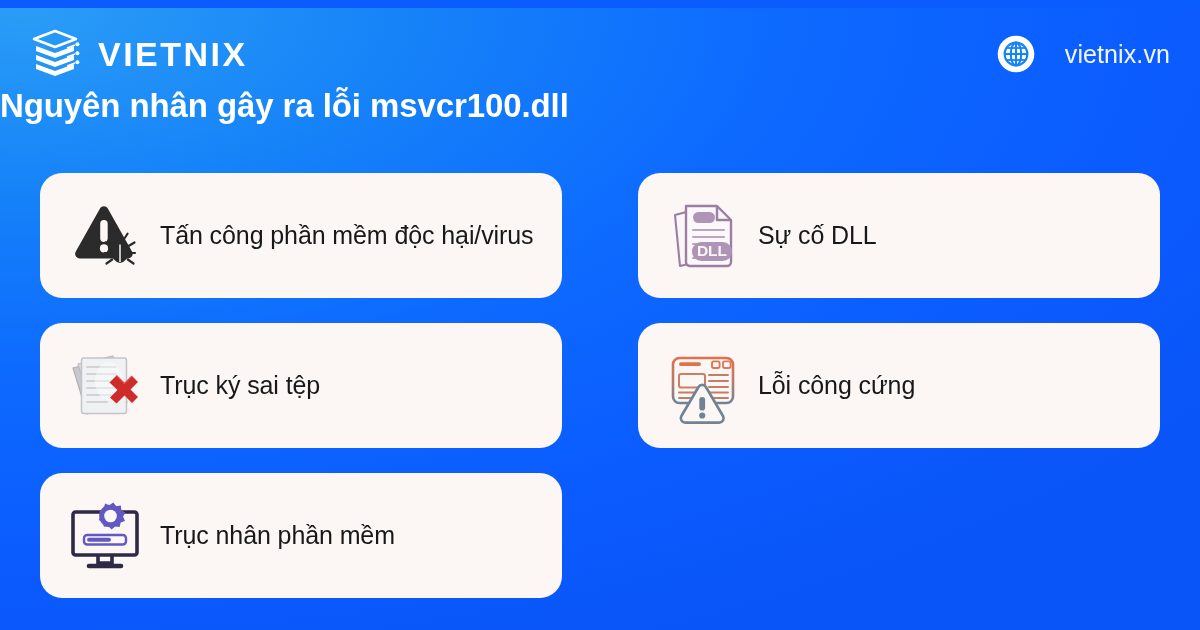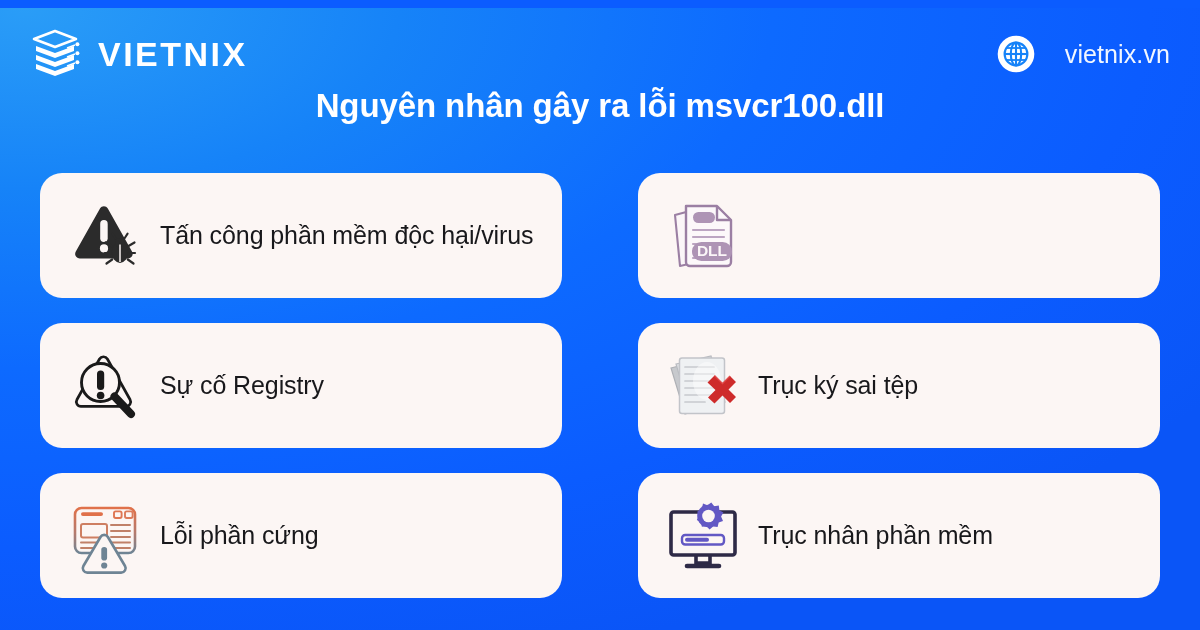--- a/index.html
+++ b/index.html
@@ -38,21 +38,20 @@
   .site-globe { width:40px; height:40px; display:block; }
   .site-url {
     color:#F2F7FF;
     font-size:25px;
     line-height:1;
     letter-spacing:.1px;
   }
 
   .title {
     position:absolute; left:0; right:0; top:79px;
-    text-align:center;
     color:#ffffff;
     font-size:33px;
     font-weight:bold;
     letter-spacing:-.1px;
   }
 
   
   .grid {
     position:absolute;
     left:40px; top:165px;
@@ -162,34 +161,23 @@
             <path d="M31 35 H62"></path>
             <path d="M31 42 H62"></path>
             <path d="M31 49 H62"></path>
             <path d="M31 56 H62"></path>
             <path d="M31 63 H50"></path>
           </g>
           <rect x="30" y="47" width="40" height="19" rx="9.3" fill="#AE94B5"></rect>
           <text x="50" y="61.2" font-family="Liberation Sans, sans-serif" font-size="15.5" font-weight="bold" fill="#FBF6F8" text-anchor="middle">DLL</text>
         </svg>
       </span>
-    </div>
-
-    <div class="card">
-      <span class="card-icon">
-        <svg width="82" height="82" viewBox="0 0 82 82" fill="none">
-          <path d="M35.5 14 C37.3 11 41.6 11 43.4 14 L66 54.5 C67.8 57.6 65.6 61.4 62 61.4 H17 C13.4 61.4 11.2 57.6 13 54.5 Z" fill="none" stroke="#1A1A1A" stroke-width="2.7" stroke-linejoin="round"></path>
-          <circle cx="36.5" cy="37.5" r="19" fill="#FCF6F4" stroke="#1A1A1A" stroke-width="2.9"></circle>
-          <rect x="33" y="25.5" width="7.2" height="19.5" rx="3.5" fill="#1A1A1A"></rect>
-          <circle cx="36.6" cy="50.5" r="3.8" fill="#1A1A1A"></circle>
-          <path d="M50.5 51.5 L67 69" stroke="#1A1A1A" stroke-width="8" stroke-linecap="round"></path>
-        </svg>
-      </span>
-      <span class="card-label">Sự cố Registry</span>
-    </div>
+      <span class="card-label">Sự cố DLL</span>
+    </div>
+
 
     <div class="card">
       <span class="card-icon">
         <svg width="82" height="82" viewBox="0 0 82 82" fill="none">
           <path d="M9 23 L44 14 L58 58 L23 69 Z" fill="#C7C9CD" stroke="#AEB0B5" stroke-width="1.2"></path>
           <path d="M14 19 L49 11 L63 57 L28 68 Z" fill="#DCDEE1" stroke="#B9BBC0" stroke-width="1.2"></path>
           <path d="M20 13 H60 C61.4 13 62.5 14.1 62.5 15.5 V66 C62.5 67.4 61.4 68.5 60 68.5 H20 C18.6 68.5 17.5 67.4 17.5 66 V15.5 C17.5 14.1 18.6 13 20 13 Z" fill="#EFF1F3" stroke="#C2C4C9" stroke-width="1.5"></path>
           <g stroke="#C7C9CE" stroke-width="1.7" stroke-linecap="round">
             <path d="M23 22 H52"></path>
               <path d="M23 29 H52"></path>
@@ -230,21 +218,21 @@
               <path d="M47 36 H66"></path>
               <path d="M47 42 H66"></path>
             <path d="M17 47.5 H66"></path>
               <path d="M17 53 H66"></path>
           </g>
           <path d="M36.5 42 C38.2 39.2 42.2 39.2 43.9 42 L61 71 C62.8 74 60.6 77.6 57.2 77.6 H23.2 C19.8 77.6 17.7 74 19.4 71 Z" fill="#FCF6F4" stroke="#6E8494" stroke-width="2.6" stroke-linejoin="round"></path>
           <rect x="37.3" y="52" width="5.8" height="13.5" rx="2.8" fill="#6E8494"></rect>
           <circle cx="40.2" cy="70.5" r="3.1" fill="#6E8494"></circle>
         </svg>
       </span>
-      <span class="card-label">Lỗi phần cứng</span>
+      <span class="card-label">Lỗi công cứng</span>
     </div>
 
     <div class="card">
       <span class="card-icon">
         <svg width="82" height="82" viewBox="0 0 82 82" fill="none">
           <rect x="9" y="17" width="64" height="43" rx="2.6" fill="none" stroke="#2E2A46" stroke-width="3.6"></rect>
           <path d="M34 60 V68 H48 V60" fill="none" stroke="#2E2A46" stroke-width="3.6"></path>
           <path d="M25 71 H57" stroke="#2E2A46" stroke-width="4.6" stroke-linecap="round"></path>
           <g fill="#6258C4">
             <path d="M41 8.5 L45.4 10.2 L49.3 7.6 L52.2 11.2 L56.8 10.6 L57.4 15.2 L61.4 17.5 L59.1 21.6 L61 25.9 L56.7 27.6 L55.6 32.1 L51.1 31.5 L47.6 34.5 L44.4 31.2 L39.9 31.7 L38.8 27.3 L34.8 25 L37.1 20.9 L35.2 16.6 L39.5 14.9 Z"></path>

